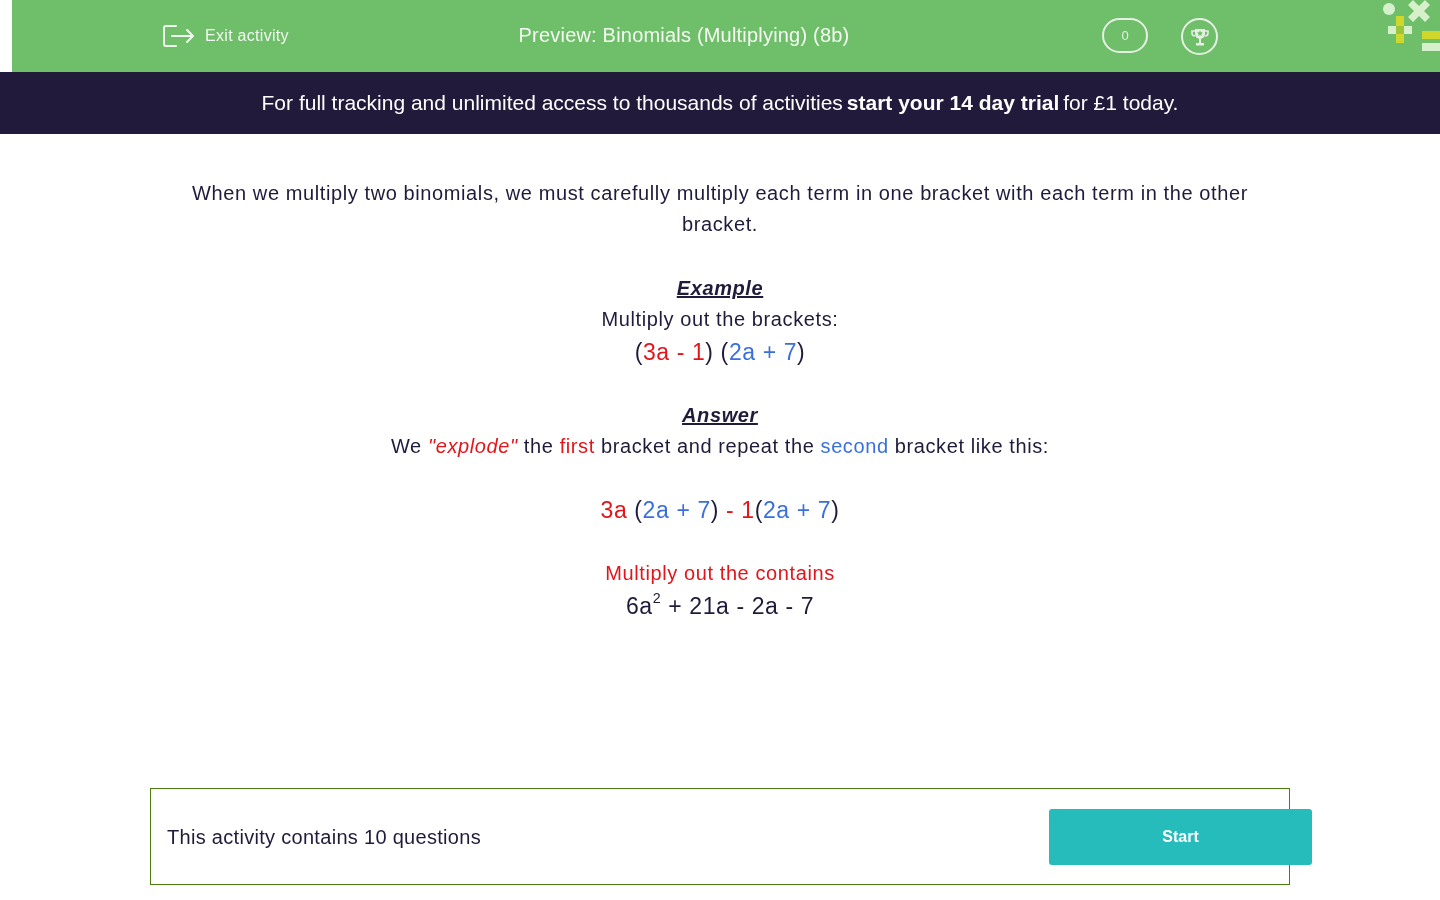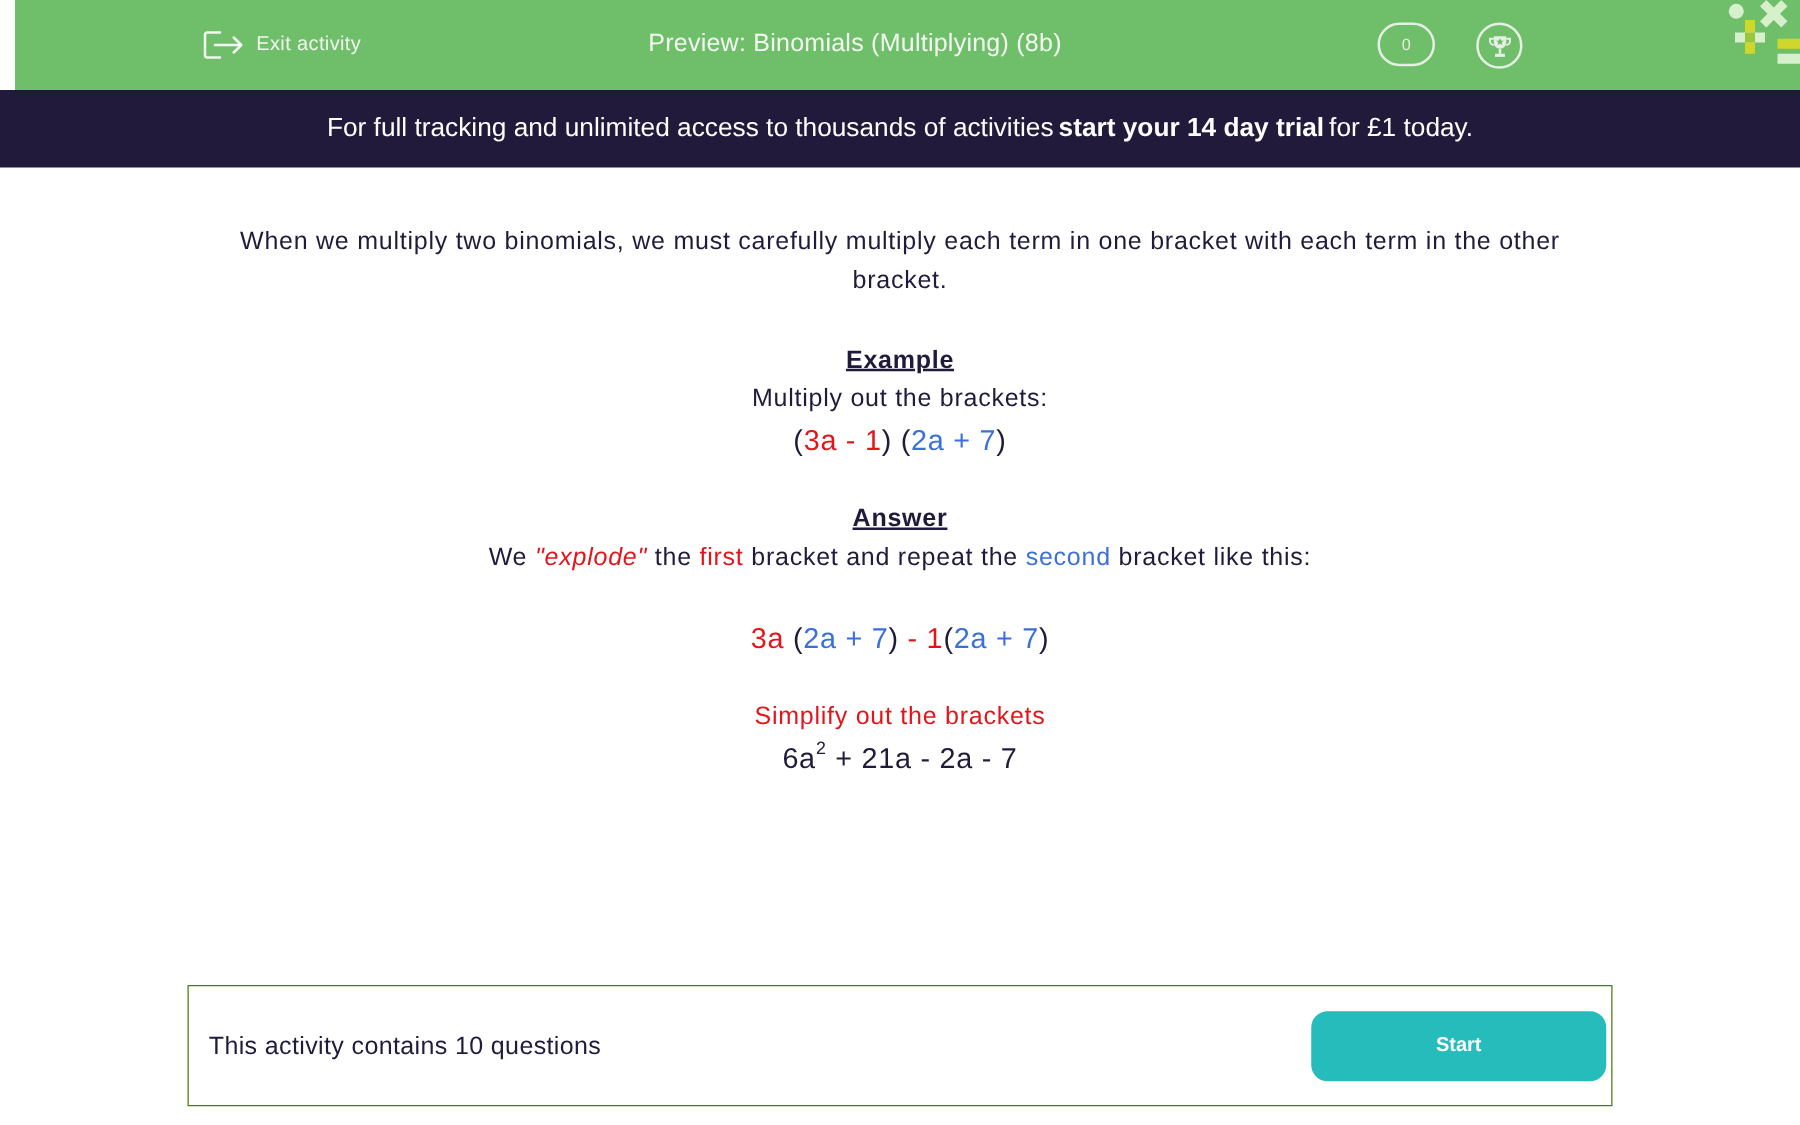--- a/index.html
+++ b/index.html
@@ -13,29 +13,29 @@
   .score { position: absolute; left: 1090px; top: 18px; width: 46px; height: 35px; border: 2px solid #e6efe3; border-radius: 18px; color: #e6efe3; font-size: 13px; display: flex; align-items: center; justify-content: center; }
   .trophy { position: absolute; left: 1169px; top: 18px; width: 37px; height: 37px; border: 2px solid #e6efe3; border-radius: 50%; display: flex; align-items: center; justify-content: center; }
   .logo { position: absolute; left: 1360px; top: 0; width: 80px; height: 60px; }
 
   .promo { position: absolute; left: 0; top: 72px; width: 1440px; height: 62px; background: #221a3b; color: #ffffff; font-size: 21px; display: flex; align-items: center; justify-content: center; text-align: center; }
   .promo b { font-weight: bold; margin: 4px 4px; }
 
   .content { position: absolute; left: 150px; top: 178px; width: 1140px; text-align: center; font-size: 20px; letter-spacing: 0.6px; line-height: 31px; color: #1f1b3a; }
   .red { color: #e3151a; }
   .blue { color: #3a6fdc; }
-  .heading { font-weight: bold; text-decoration: underline; }
+  .heading { font-weight: bold; text-decoration: underline; font-style: italic; }
   .big { font-size: 23px; line-height: 34px; }
   .bold { font-weight: bold; }
   sup { font-size: 0.62em; vertical-align: 0.75em; line-height: 0; }
   .gap { height: 31px; }
 
   .footer-card { position: absolute; left: 150px; top: 788px; width: 1140px; height: 97px; border: 1px solid #4d7c0f; background: #ffffff; }
   .footer-text { position: absolute; left: 16px; top: 37px; font-size: 20px; letter-spacing: 0.3px; color: #1f1b3a; }
-  .start { position: absolute; left: 898px; top: 20px; width: 236px; height: 56px; background: #26bcbb; color: #ffffff; font-weight: bold; font-size: 16px; border: none; border-radius: 13px; display: flex; align-items: center; justify-content: center; cursor: pointer; }
+  .start { position: absolute; left: 898px; top: 20px; width: 263px; height: 56px; background: #26bcbb; color: #ffffff; font-weight: bold; font-size: 16px; border: none; border-radius: 3px; display: flex; align-items: center; justify-content: center; cursor: pointer; }
 </style>
 </head>
 <body>
 
 <div class="topbar">
   <div class="exit">
     <svg width="33" height="28" viewBox="0 0 33 28">
       <path d="M14 4 H4 a2 2 0 0 0 -2 2 V22 a2 2 0 0 0 2 2 H14" fill="none" stroke="#f1f8ef" stroke-width="2" stroke-linecap="round"></path>
       <path d="M10 14 H31 M25 8 L31 14 L25 20" fill="none" stroke="#f1f8ef" stroke-width="2" stroke-linecap="round" stroke-linejoin="round"></path>
     </svg>
@@ -86,21 +86,21 @@
     <span class="red">first</span>
     <span>bracket and repeat the</span>
     <span class="blue">second</span>
     <span>bracket like this:</span>
   </div>
   <div class="gap"></div>
 
   <div class="big"><span class="red">3a</span> (<span class="blue">2a + 7</span>) <span class="red">- 1</span>(<span class="blue">2a + 7</span>)</div>
   <div class="gap"></div>
 
-  <div class="red">Simplify out the brackets</div>
+  <div class="red">Multiply out the contains</div>
   <div class="big"><span>6a</span><sup>2</sup> <span>+ 21a - 2a - 7</span></div>
   <div class="gap"></div>
 
 </div>
 
 <div class="footer-card">
   <div class="footer-text">This activity contains 10 questions</div>
   <button class="start">Start</button>
 </div>
 

